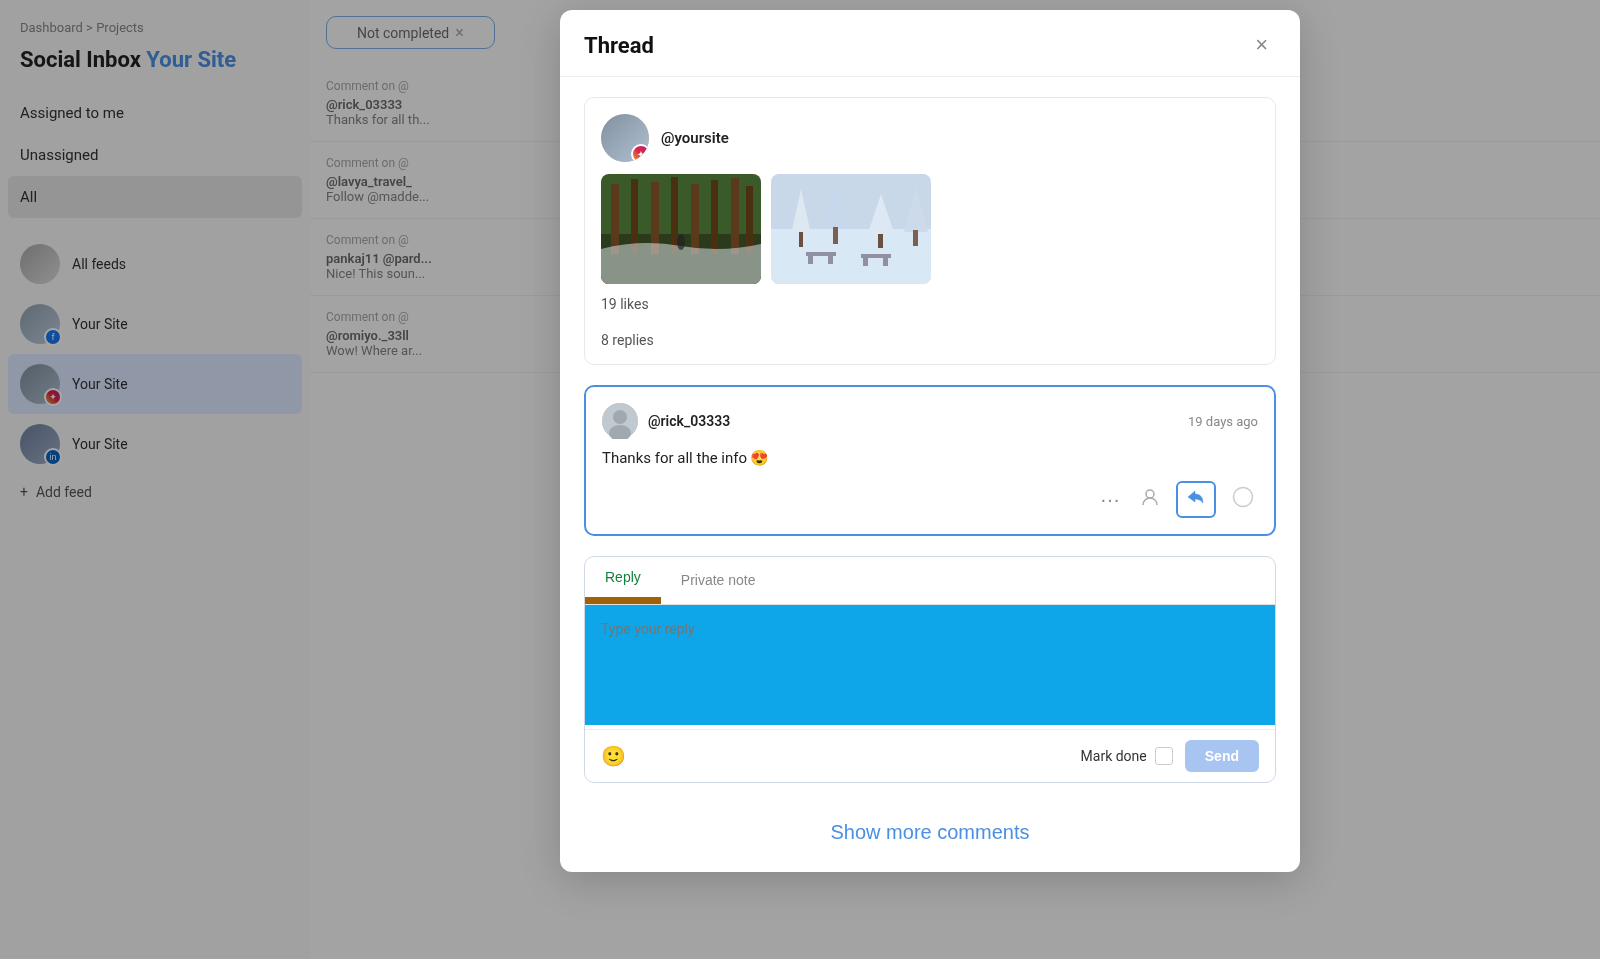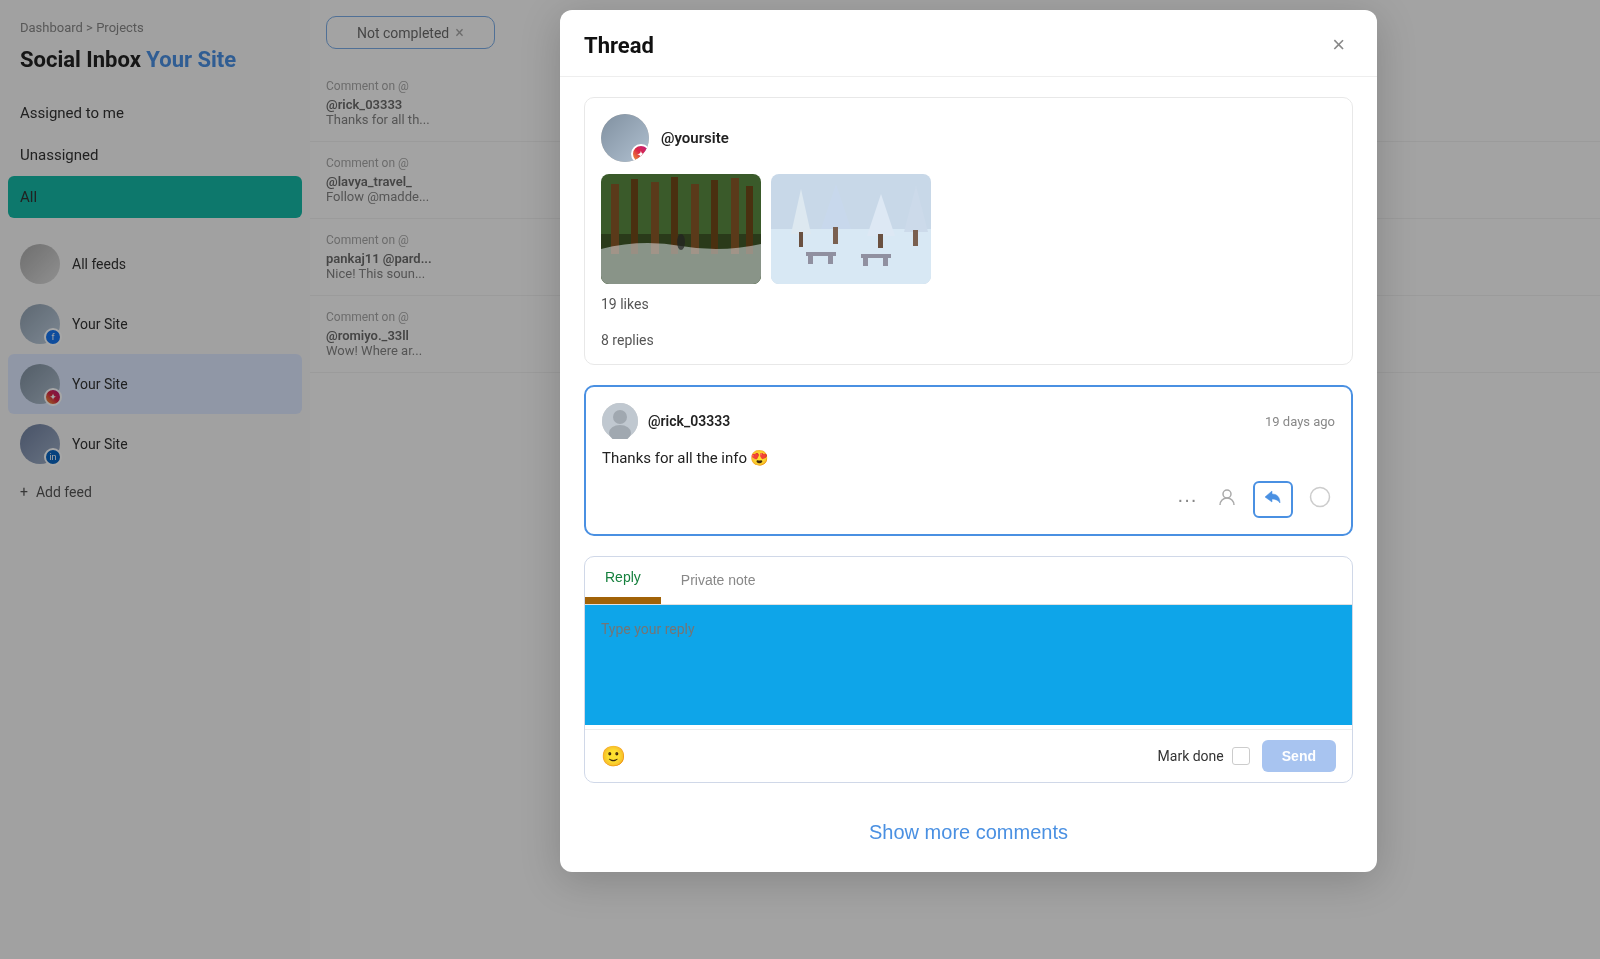--- a/index.html
+++ b/index.html
@@ -27,21 +27,21 @@
     }
     .page-title .site-name { color: #4a90e2; }
 
     .nav-item {
       padding: 12px 20px;
       font-size: 15px;
       color: #333;
       cursor: pointer;
     }
     .nav-item.active {
-      background: #14b8a6;
+      background: #e5e5e5;
       border-radius: 6px;
       margin: 0 8px;
       padding: 12px 12px;
     }
 
     .feed-item {
       display: flex; align-items: center; gap: 12px;
       padding: 10px 20px;
       font-size: 14px;
       color: #333;
@@ -103,21 +103,21 @@
     .modal-overlay {
       position: absolute; top: 0; left: 0; width: 100%; height: 100%;
       background: rgba(0,0,0,0.35);
       z-index: 10;
     }
 
     
     .thread-modal {
       position: absolute;
       top: 10px; left: 560px;
-      width: 817px;
+      width: 740px;
       max-height: 940px;
       background: #fff;
       border-radius: 12px;
       box-shadow: 0 8px 40px rgba(0,0,0,0.18);
       z-index: 20;
       overflow: hidden;
       display: flex; flex-direction: column;
     }
 
     .modal-header {

